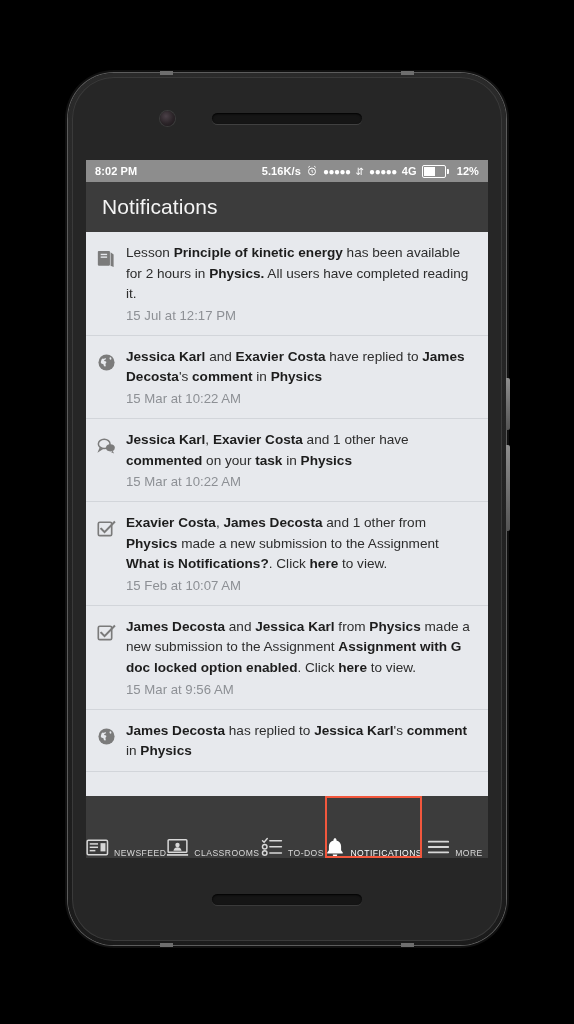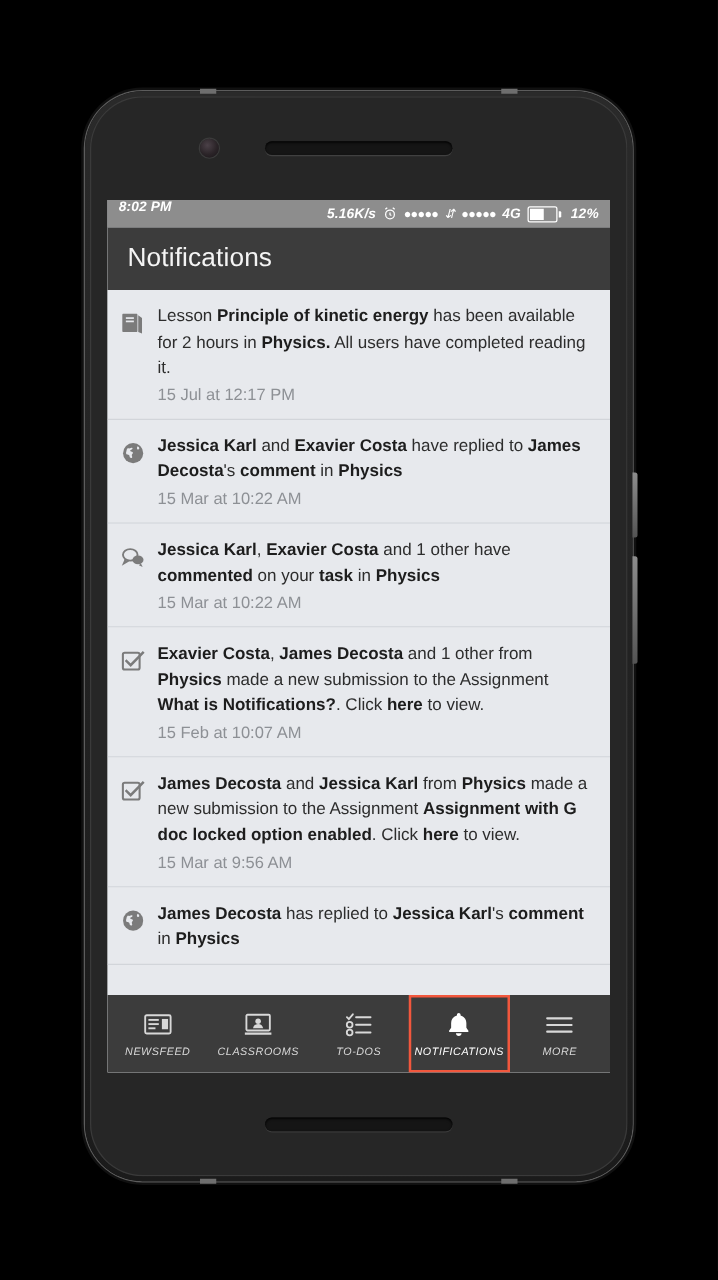--- a/index.html
+++ b/index.html
@@ -41,23 +41,22 @@
 
   
   .screen{
     position:absolute;left:18px;top:87px;width:402px;height:698px;
     background:#e8eaee;overflow:hidden;display:flex;flex-direction:column;
   }
 
   
   .statusbar{
     height:22px;flex:0 0 22px;background:#8d8d8d;color:#ffffff;
-    display:flex;padding:0 9px;font-size:11px;font-weight:bold;
+    display:flex;align-items:center;padding:0 9px;font-size:11px;font-weight:bold;
     letter-spacing:.1px;
-    font-style:italic;
   }
   .sb-left{flex:0 0 auto;}
   .sb-spacer{flex:1 1 auto;}
   .sb-right{display:flex;align-items:center;gap:5px;}
   .sb-speed{font-size:11px;font-weight:bold;}
   .alarm-ico{display:inline-block;width:12px;height:12px;position:relative;}
   .dots{letter-spacing:-0.5px;font-size:10px;}
   .datarrow{font-size:10px;font-weight:normal;}
   .net{font-size:11px;font-weight:bold;}
   .batt{display:inline-flex;align-items:center;}
@@ -87,22 +86,22 @@
     font-size:13.6px;line-height:1.52;color:#2d2d2d;font-family:"Liberation Sans",sans-serif;
   }
   .row-text b{font-weight:bold;color:#1d1d1d;}
   .row-time{font-size:13.2px;color:#8d9095;margin-top:1px;line-height:1.5;}
 
   
   .navbar{
     flex:0 0 62px;background:#3c3c3c;display:flex;align-items:stretch;
   }
   .nav-item{
-    flex:1 1 0;display:flex;flex-direction:column;align-items:center;justify-content:center;
-    gap:5px;color:#cfcfcf;position:relative;font-style:italic;
+    flex:1 1 0;display:flex;flex-direction:row;align-items:flex-end;justify-content:center;
+    gap:5px;color:#cfcfcf;position:relative;
   }
   .nav-item.active{outline:2.5px solid #f2573d;outline-offset:-2.5px;}
   .nav-label{font-size:8.6px;letter-spacing:.45px;color:#d8d8d8;text-transform:uppercase;}
   .nav-ico{height:22px;display:flex;align-items:center;justify-content:center;}
   .nav-ico svg{display:block;}
 </style>
 </head>
 <body>
 
 <div class="stage">

